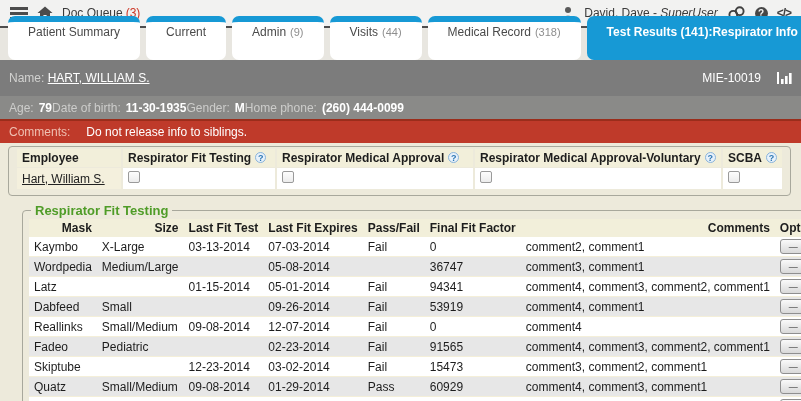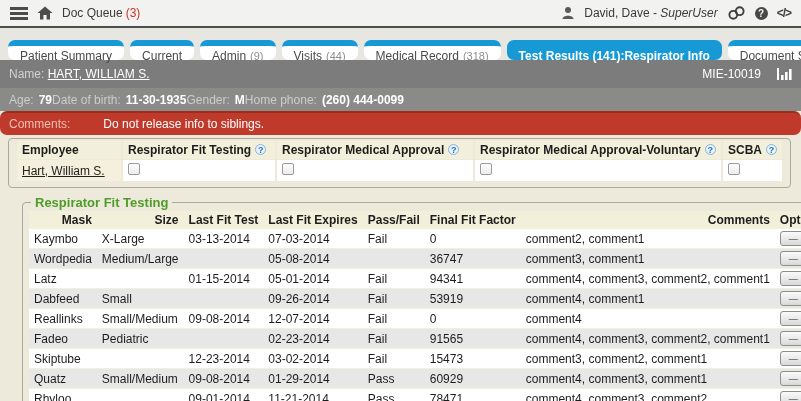--- a/index.html
+++ b/index.html
@@ -36,49 +36,49 @@
   }
   .code-glyph { font-weight: bold; color: #3f3f3f; letter-spacing: -1px; cursor: pointer; }
 
   
   .tabbar {
     height: 32px; background: #e8e6e0; display: flex; align-items: flex-end;
     gap: 6px; padding: 0 0 0 8px; white-space: nowrap;
   }
   .tab {
     background: #ffffff; border-top: 6px solid #1799d5; border-radius: 7px;
-    height: 20px; line-height: 20px; padding: 0 12px; color: #4a4a4a;
+    height: 44px; line-height: 20px; padding: 0 20px; color: #4a4a4a;
     cursor: pointer; flex: none;
   }
   .tab .count { color: #8e8e8e; font-size: 11px; margin-left: 4px; }
   .tab.active { background: #1799d5; color: #ffffff; font-weight: bold; }
 
   
   .namebar {
-    height: 28px; background: #7c7c7c; color: #fff; display: flex;
+    height: 36px; background: #7c7c7c; color: #fff; display: flex;
     justify-content: space-between; align-items: center; padding: 0 9px;
   }
   .bar-label { color: #d2d2d0; }
   .patient-link { color: #fff; text-decoration: underline; cursor: pointer; }
   .namebar-right { display: flex; align-items: center; gap: 16px; }
 
   .demobar {
     height: 23px; background: #8a8a88; display: flex; align-items: center;
     padding: 0 9px; 
   }
   .demo-pair { display: flex; gap: 5px; }
   .demo-label { color: #cdcdcb; }
   .demo-value { color: #ffffff; font-weight: bold; }
 
   .commentsbar {
     height: 24px; background: #bf3a2a; border-top: 2px solid #9a2d1b;
-    display: flex; align-items: center; padding: 0 9px; gap: 16px; border-radius: 7px;
+    display: flex; align-items: center; padding: 0 9px; gap: 16px;
   }
   .comments-label { color: #efc0b2; }
-  .comments-value { color: #ffffff; margin-left: 17px; }
+  .comments-value { color: #ffffff; }
 
   
   .content { padding-top: 3px; }
   fieldset {
     border: 1px solid #a8a89c; border-radius: 4px;
     margin: 0 10px 7px 8px; padding: 1px 6px 5px 6px; background: transparent;
   }
   fieldset.fit { margin-left: 22px; margin-right: 24px; }
   legend {
     color: #4f9c28; font-weight: bold; font-size: 13px;

